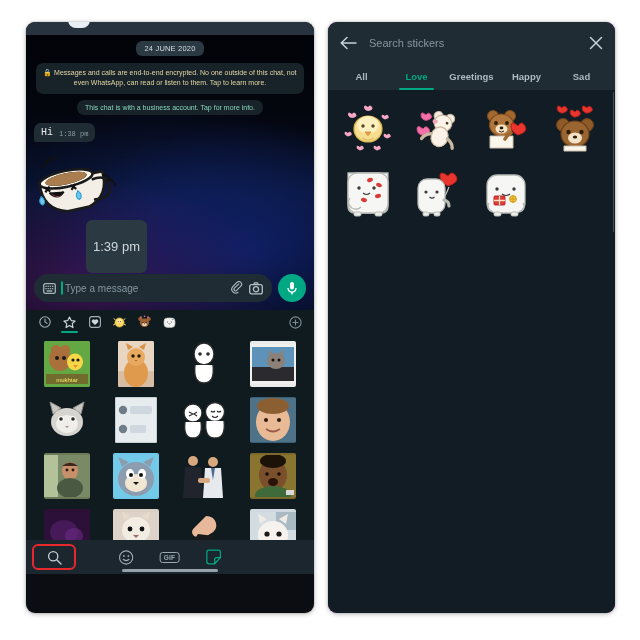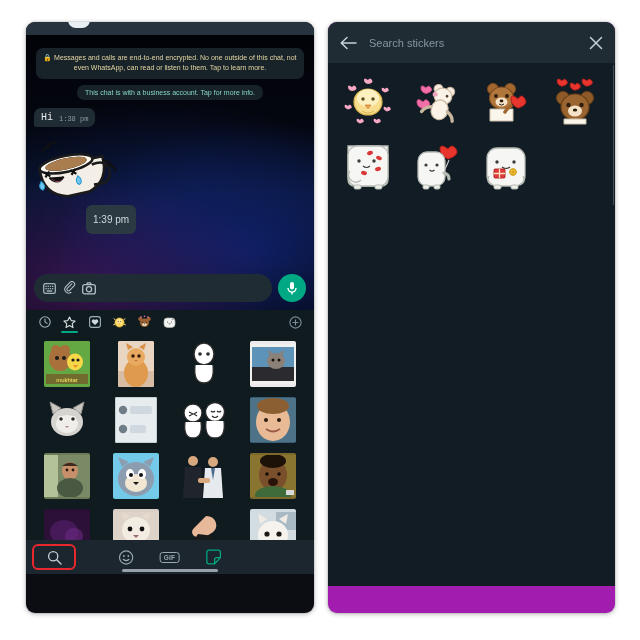--- a/index.html
+++ b/index.html
@@ -68,21 +68,21 @@
     padding: 4px 7px 4px 7px;
     font-family: Liberation Mono, monospace;
   }
   .bubble-in .txt { color:#e9edef; font-size:10px; }
   .bubble-in .tm  { color:#8a9aa3; font-size:7px; }
 
   .sticker-msg { margin-top:4px; }
   .sticker-time {
     display:table; margin:2px 0 0 52px;
     background:#2a3942; color:#cfd8dd;
-    font-size:10px; padding:9px 7px; border-radius:6px;
+    font-size:13px; padding:19px 7px; border-radius:6px;
   }
 
   
   .composer {
     position:absolute; left:0; right:0; bottom:8px;
     display:flex; align-items:center; gap:6px;
     padding: 0 8px;
   }
   .inputbar {
     flex:1; height:28px; background:#1f2c34; border-radius:16px;
@@ -196,20 +196,23 @@
 <div id="root">
 
   <div class="phone phone-left">
 
     <div class="statusbar">
       <div class="notch"></div>
     </div>
 
     <div class="chat">
 
+      <div class="centerline">
+        <span class="pill">24 JUNE 2020</span>
+      </div>
 
       <div class="notice">
         <span class="lock">🔒</span>
         <span>Messages and calls are end-to-end encrypted. No one outside of this chat, not even WhatsApp, can read or listen to them. Tap to learn more.</span>
       </div>
 
       <div class="biz">
         <span>This chat is with a business account. Tap for more info.</span>
       </div>
 
@@ -260,20 +263,24 @@
                   <rect x="6.8" y="2.7" width="1.3" height="1.3"></rect>
                   <rect x="9" y="2.7" width="1.3" height="1.3"></rect>
                   <rect x="2.4" y="5" width="1.3" height="1.3"></rect>
                   <rect x="4.6" y="5" width="1.3" height="1.3"></rect>
                   <rect x="6.8" y="5" width="1.3" height="1.3"></rect>
                   <rect x="9" y="5" width="1.3" height="1.3"></rect>
                   <rect x="3.6" y="7.3" width="5.7" height="1.4"></rect>
                 </g>
               </svg>
           </span>
+          <span class="placeholder">
+            <span class="caret"></span>
+            <span>Type a message</span>
+          </span>
           <span>
             <svg width="14" height="14" viewBox="0 0 14 14">
                 <path d="M10.6 3.4 5.2 8.8a1.9 1.9 0 0 0 2.7 2.7l5.1-5.1a3.3 3.3 0 0 0-4.7-4.7L3 7.1a4.7 4.7 0 0 0 6.6 6.6" fill="none" stroke="#b3c0c7" stroke-width="1.3" stroke-linecap="round" transform="scale(.82) translate(1.4,0)"></path>
               </svg>
           </span>
           <span>
             <svg width="14" height="13" viewBox="0 0 14 13">
                 <rect x=".7" y="2.6" width="12.6" height="9.3" rx="2" fill="none" stroke="#b3c0c7" stroke-width="1.3"></rect>
                 <path d="M4.8 2.6 5.6.8h2.8l.8 1.8" fill="none" stroke="#b3c0c7" stroke-width="1.3"></path>
                 <circle cx="7" cy="7.3" r="2.6" fill="none" stroke="#b3c0c7" stroke-width="1.3"></circle>
@@ -628,20 +635,27 @@
           </svg>
       </span>
       <span class="r-search-ph">Search stickers</span>
       <span>
         <svg width="14" height="14" viewBox="0 0 14 14">
             <path d="M1.5 1.5 12.5 12.5M12.5 1.5 1.5 12.5" stroke="#c6d0d6" stroke-width="1.5" stroke-linecap="round"></path>
           </svg>
       </span>
     </div>
 
+    <div class="r-tabs">
+      <div class="rtab">All</div>
+      <div class="rtab active">Love</div>
+      <div class="rtab">Greetings</div>
+      <div class="rtab">Happy</div>
+      <div class="rtab">Sad</div>
+    </div>
 
     <div class="r-body">
       <div class="r-scroll"></div>
       <div class="rgrid">
 
         <div class="rcell">
           <div class="rthumb">
             <svg width="52" height="52" viewBox="0 0 52 52">
               <g fill="#f6a8c4">
                   <path d="M26 4q2-3 4 0t-4 4q-4-1-4-4t4 0z"></path>

